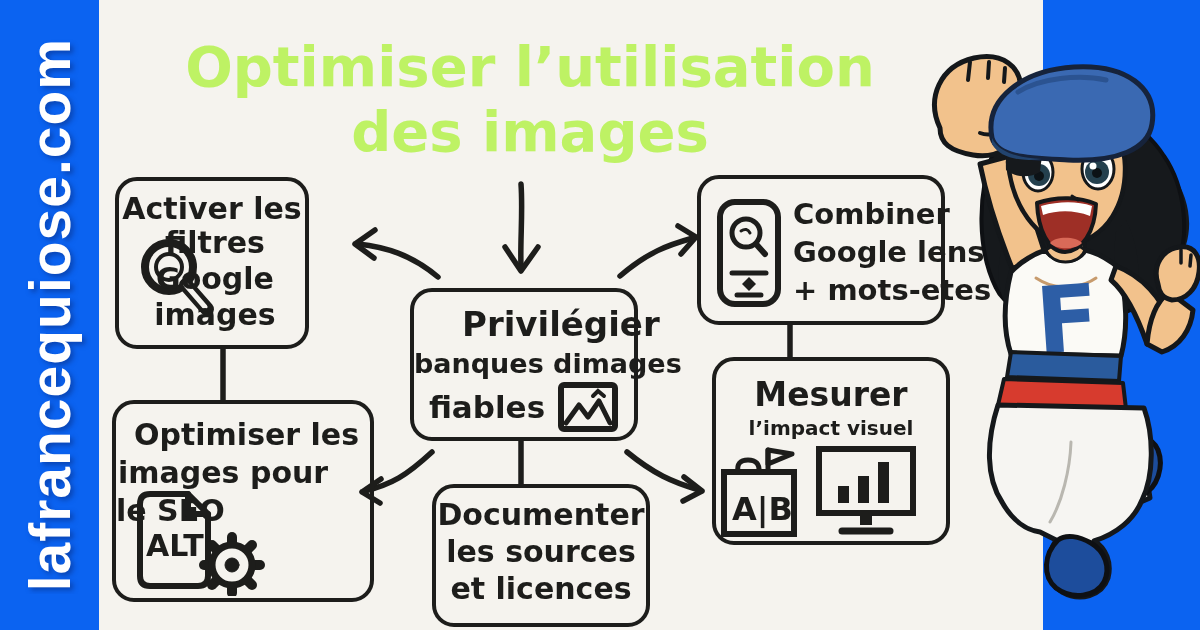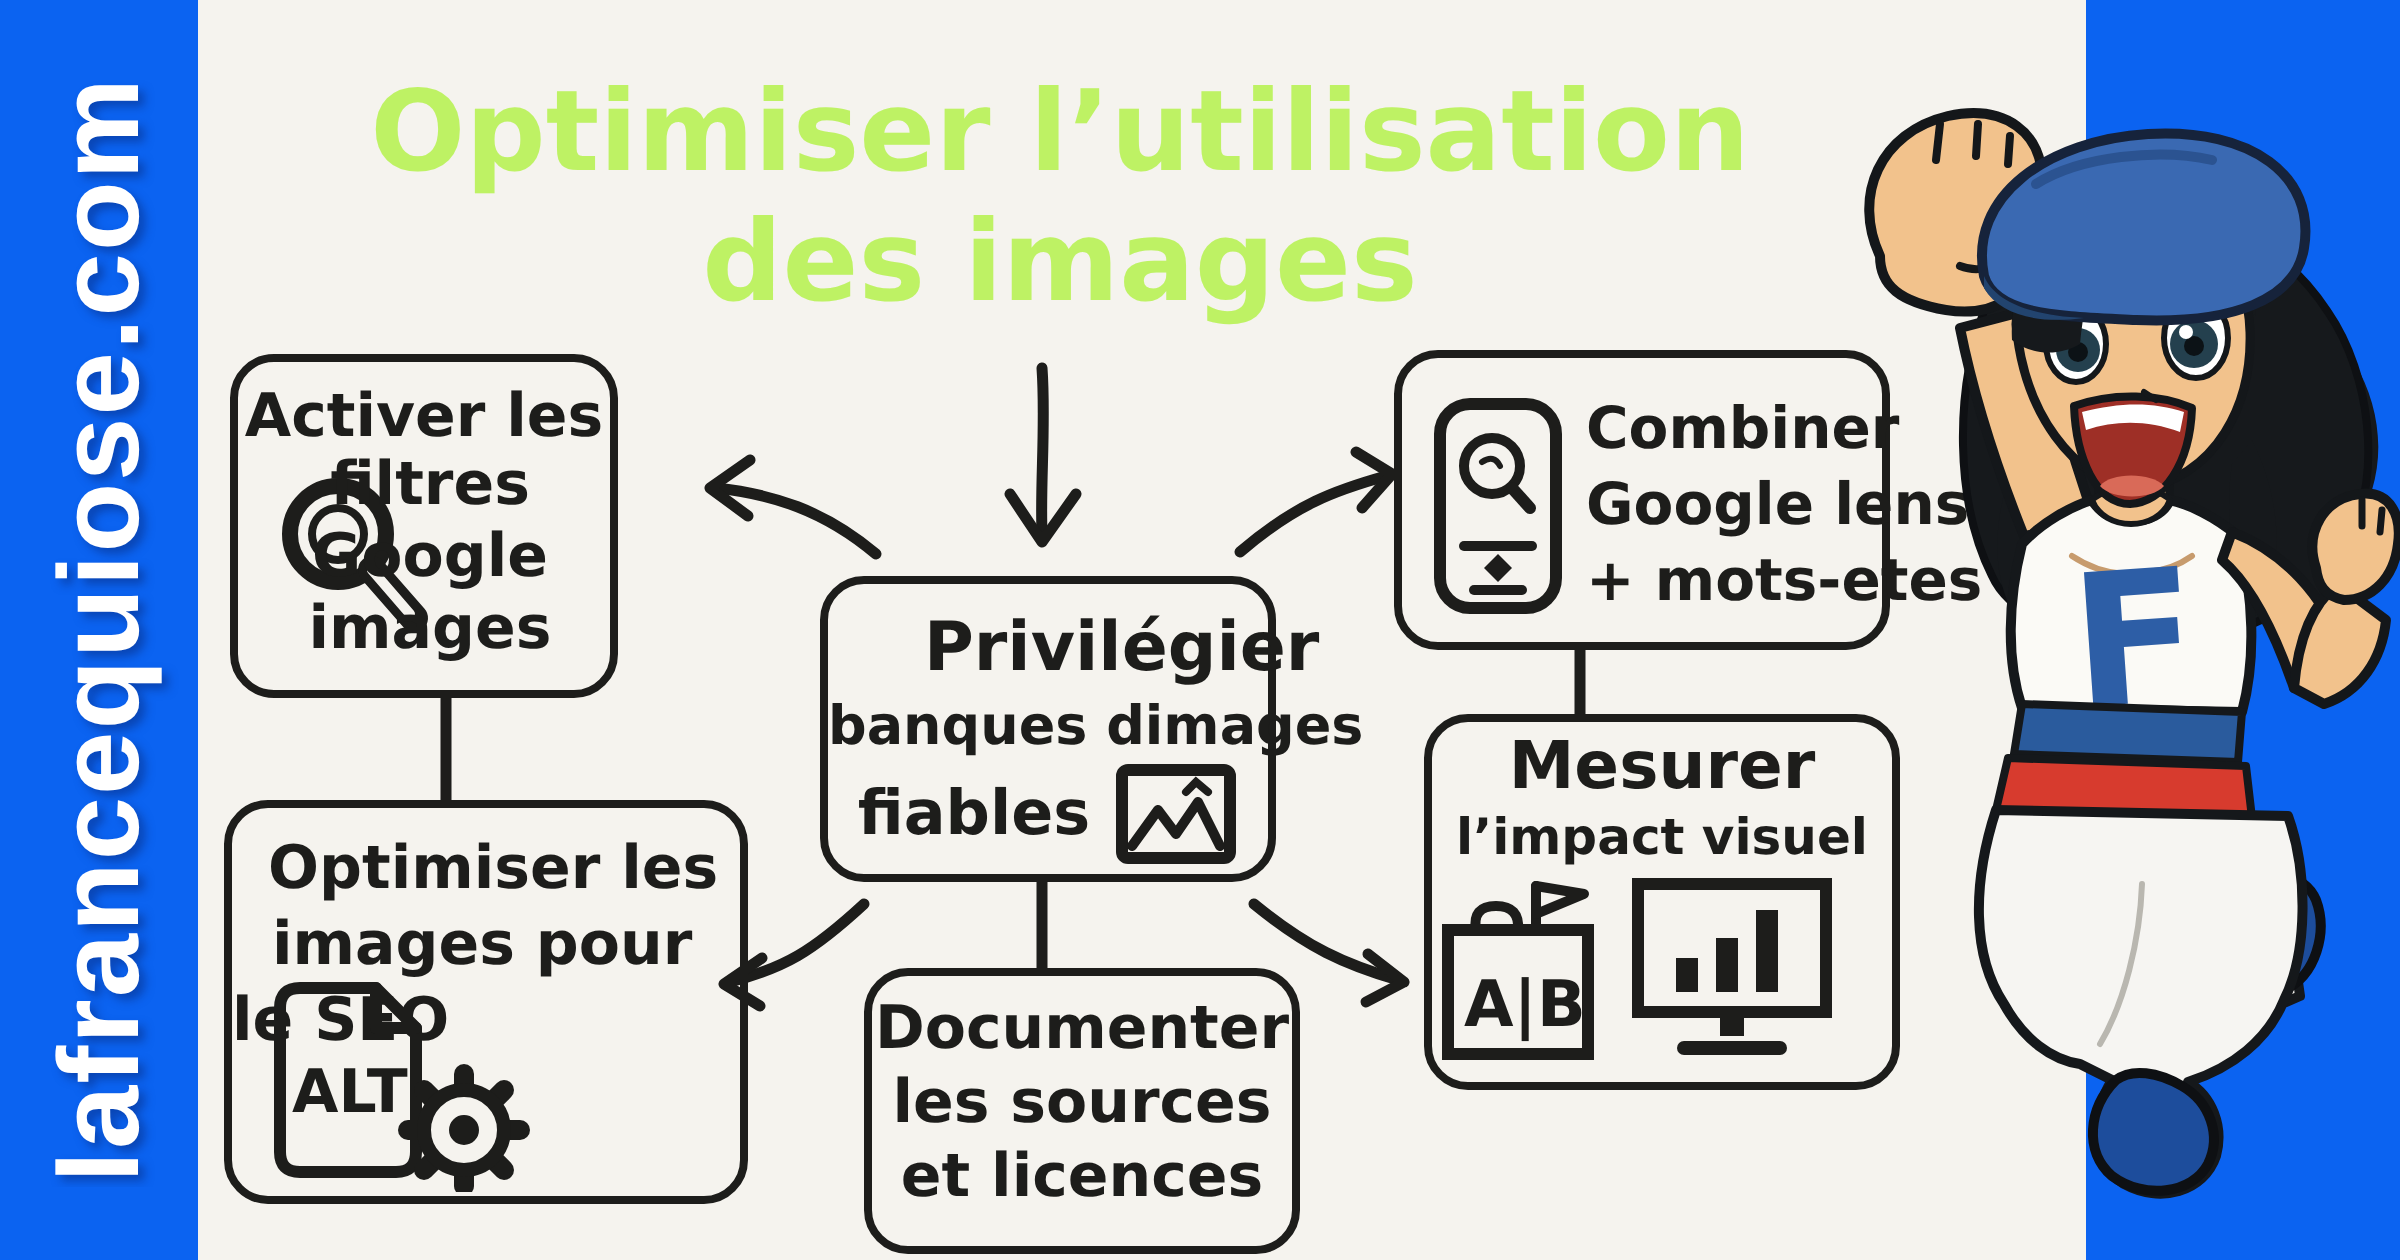--- a/index.html
+++ b/index.html
@@ -36,36 +36,36 @@
   .mascot{position:absolute;left:890px;top:0;width:310px;height:630px;}
   .ln{white-space:nowrap;}
   
   .box-tl{left:115px;top:177px;width:194px;height:172px;font-size:30px;}
   .box-tl .l1{text-align:center;margin-top:10px;}
   .box-tl .icon-mag{position:absolute;left:14px;top:52px;}
   .box-tl .col{position:absolute;right:14px;top:44px;width:152px;text-align:center;line-height:36px;}
   
   .box-bl{left:112px;top:400px;width:262px;height:202px;font-size:30px;line-height:38px;}
   .box-bl .l1{margin:12px 0 0 18px;}
-  .box-bl .l2{margin-left:20px;}
+  .box-bl .l2{margin-left:2px;}
   .box-bl .l3{text-align:left;margin-right:28px;}
   .box-bl .icon-altgear{position:absolute;left:6px;bottom:2px;}
   
   .box-c{left:410px;top:288px;width:228px;height:153px;text-align:center;}
   .box-c .l1{font-size:34px;margin-top:12px;padding-left:48px;}
   .box-c .l2{font-size:27px;margin-top:4px;}
   .box-c .l3{font-size:31px;margin-top:2px;display:inline-flex;align-items:center;gap:12px;}
   
   .box-tr{left:697px;top:175px;width:248px;height:150px;font-size:29px;}
   .box-tr .icon-phone{position:absolute;left:14px;top:18px;}
   .box-tr .col{position:absolute;left:92px;top:16px;width:146px;text-align:center;line-height:38px;}
   
   .box-r{left:712px;top:357px;width:238px;height:188px;text-align:center;}
-  .box-r .l1{font-size:33px;margin-top:2px;}
-  .box-r .l2{font-size:25px;margin-top:2px;}
+  .box-r .l1{font-size:33px;margin-top:14px;}
+  .box-r .l2{font-size:20px;margin-top:2px;}
   .box-r .icons{display:flex;justify-content:flex-start;align-items:flex-end;gap:12px;margin-top:4px;}
   
   .box-bc{left:432px;top:484px;width:218px;height:143px;text-align:center;font-size:30px;line-height:37px;}
   .box-bc .l1{margin-top:8px;}
 </style>
 </head>
 <body>
 
 <div class="paper"></div>
 

